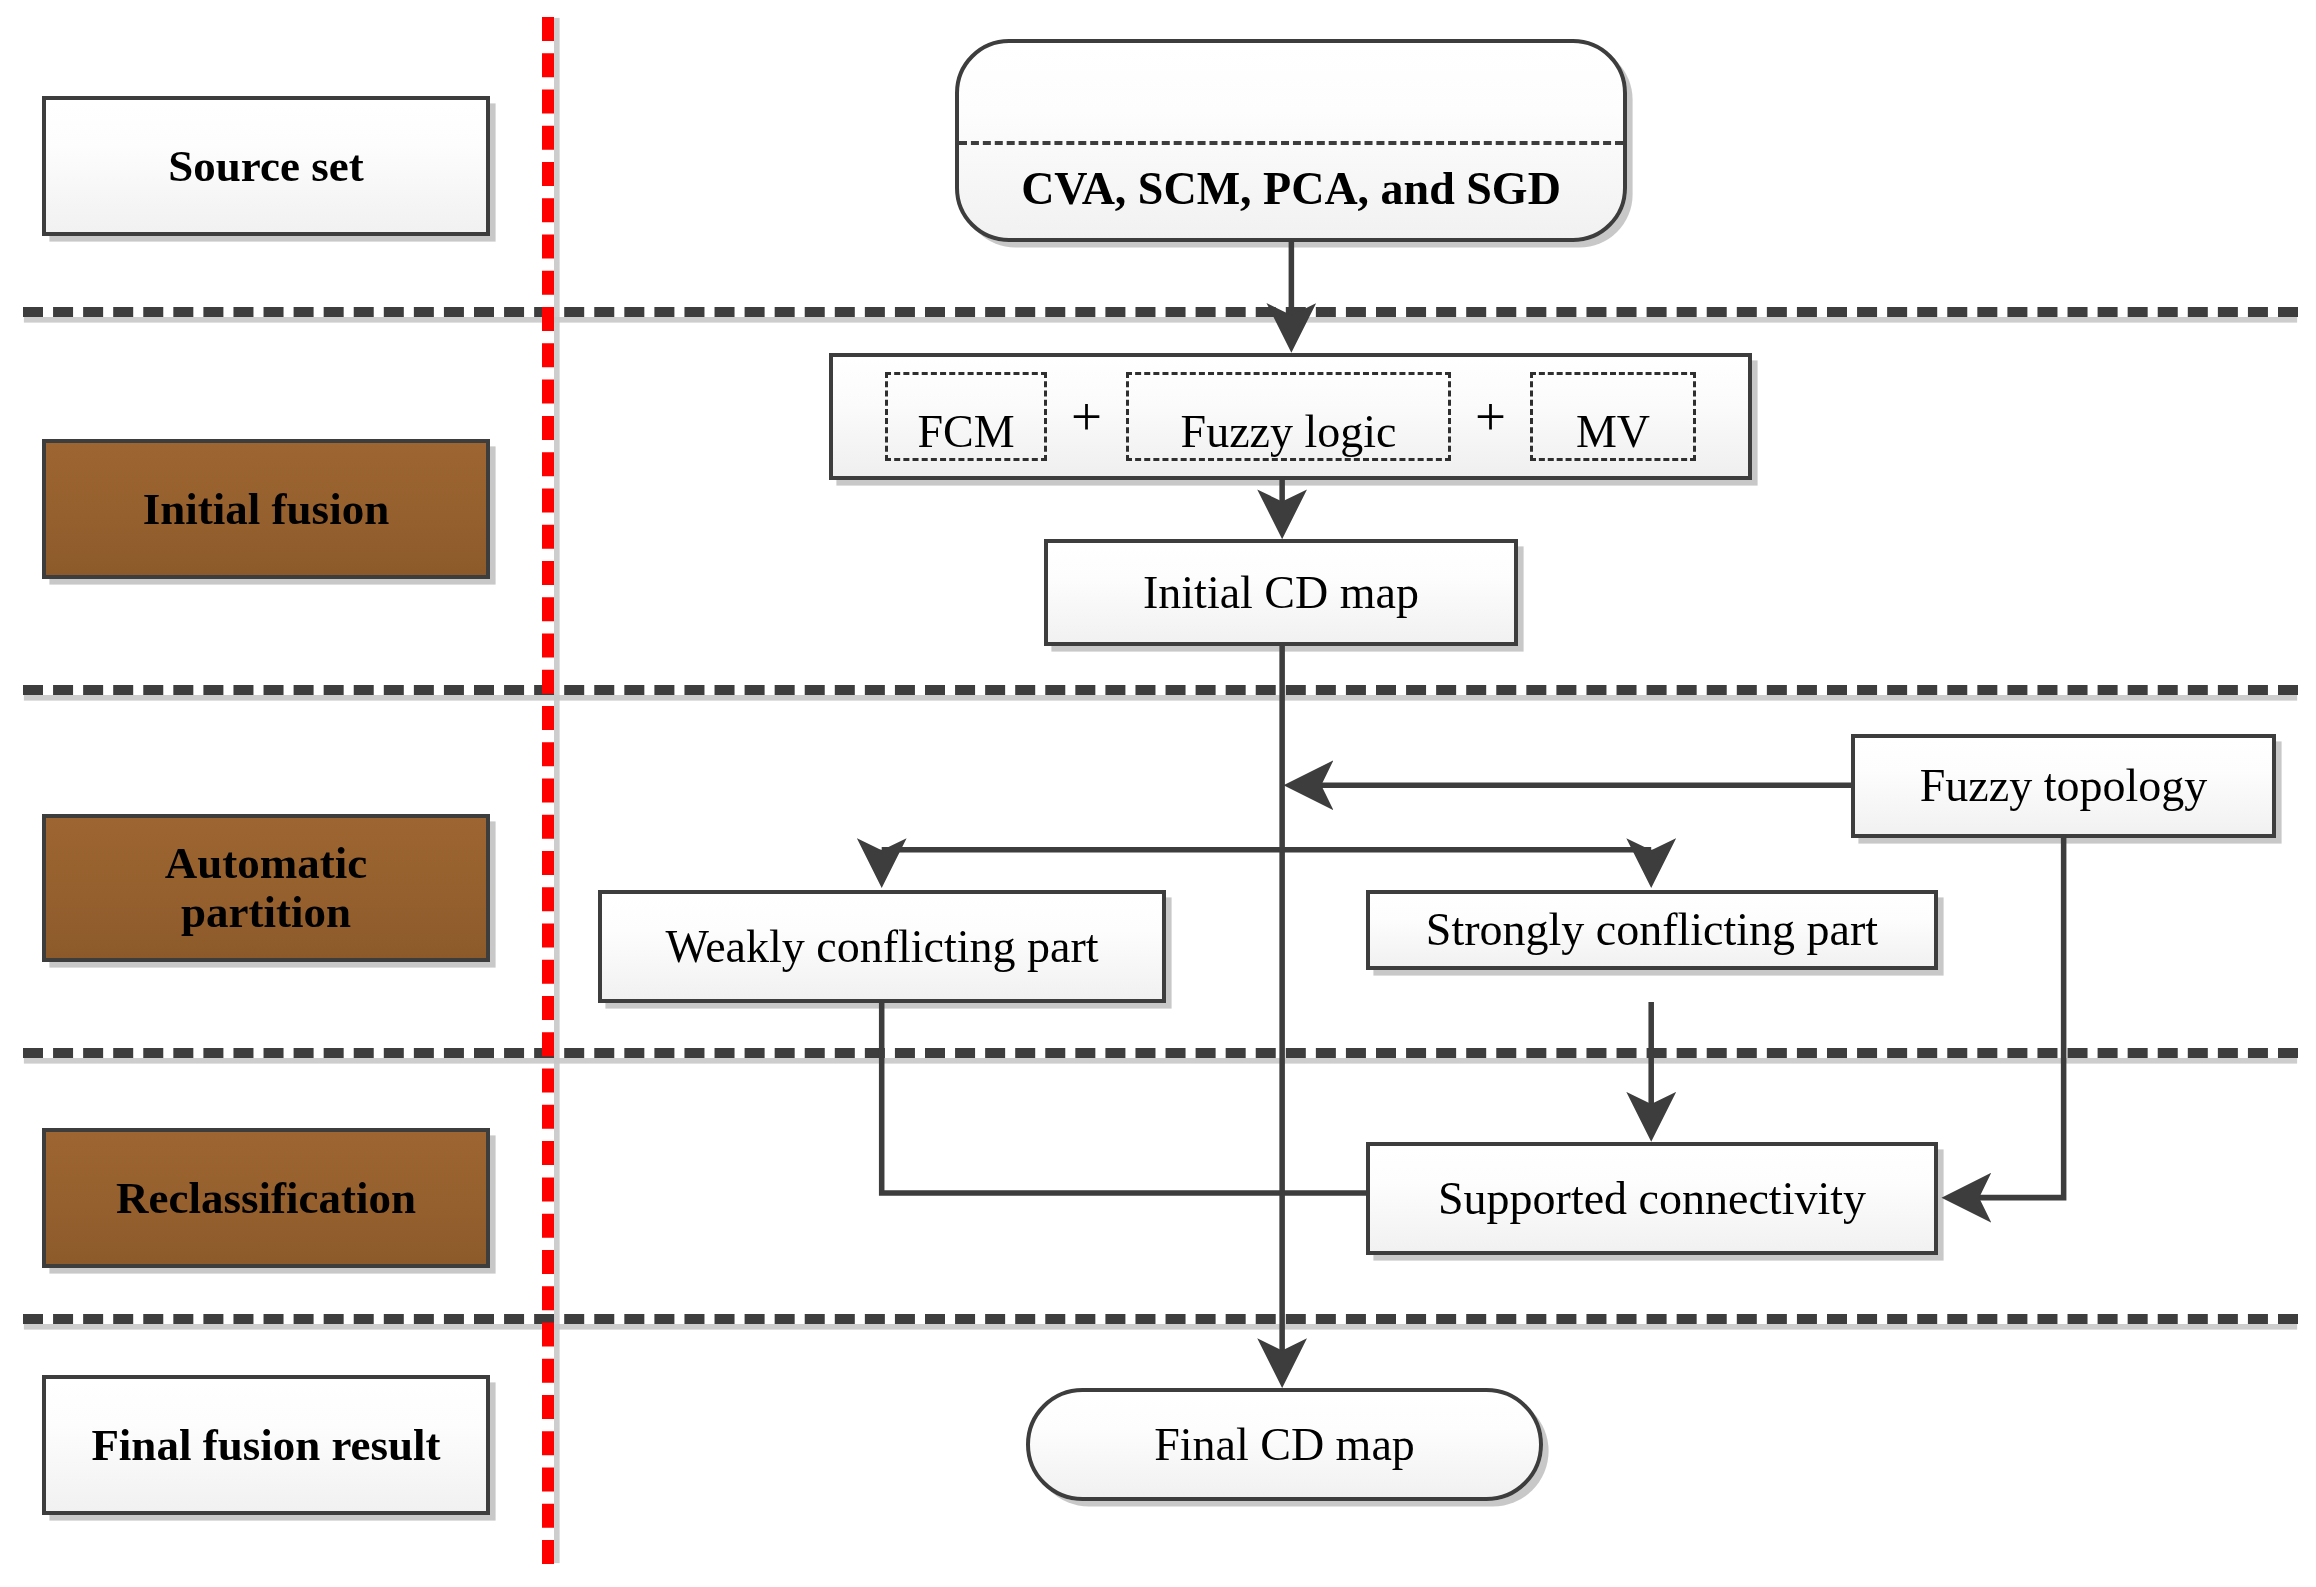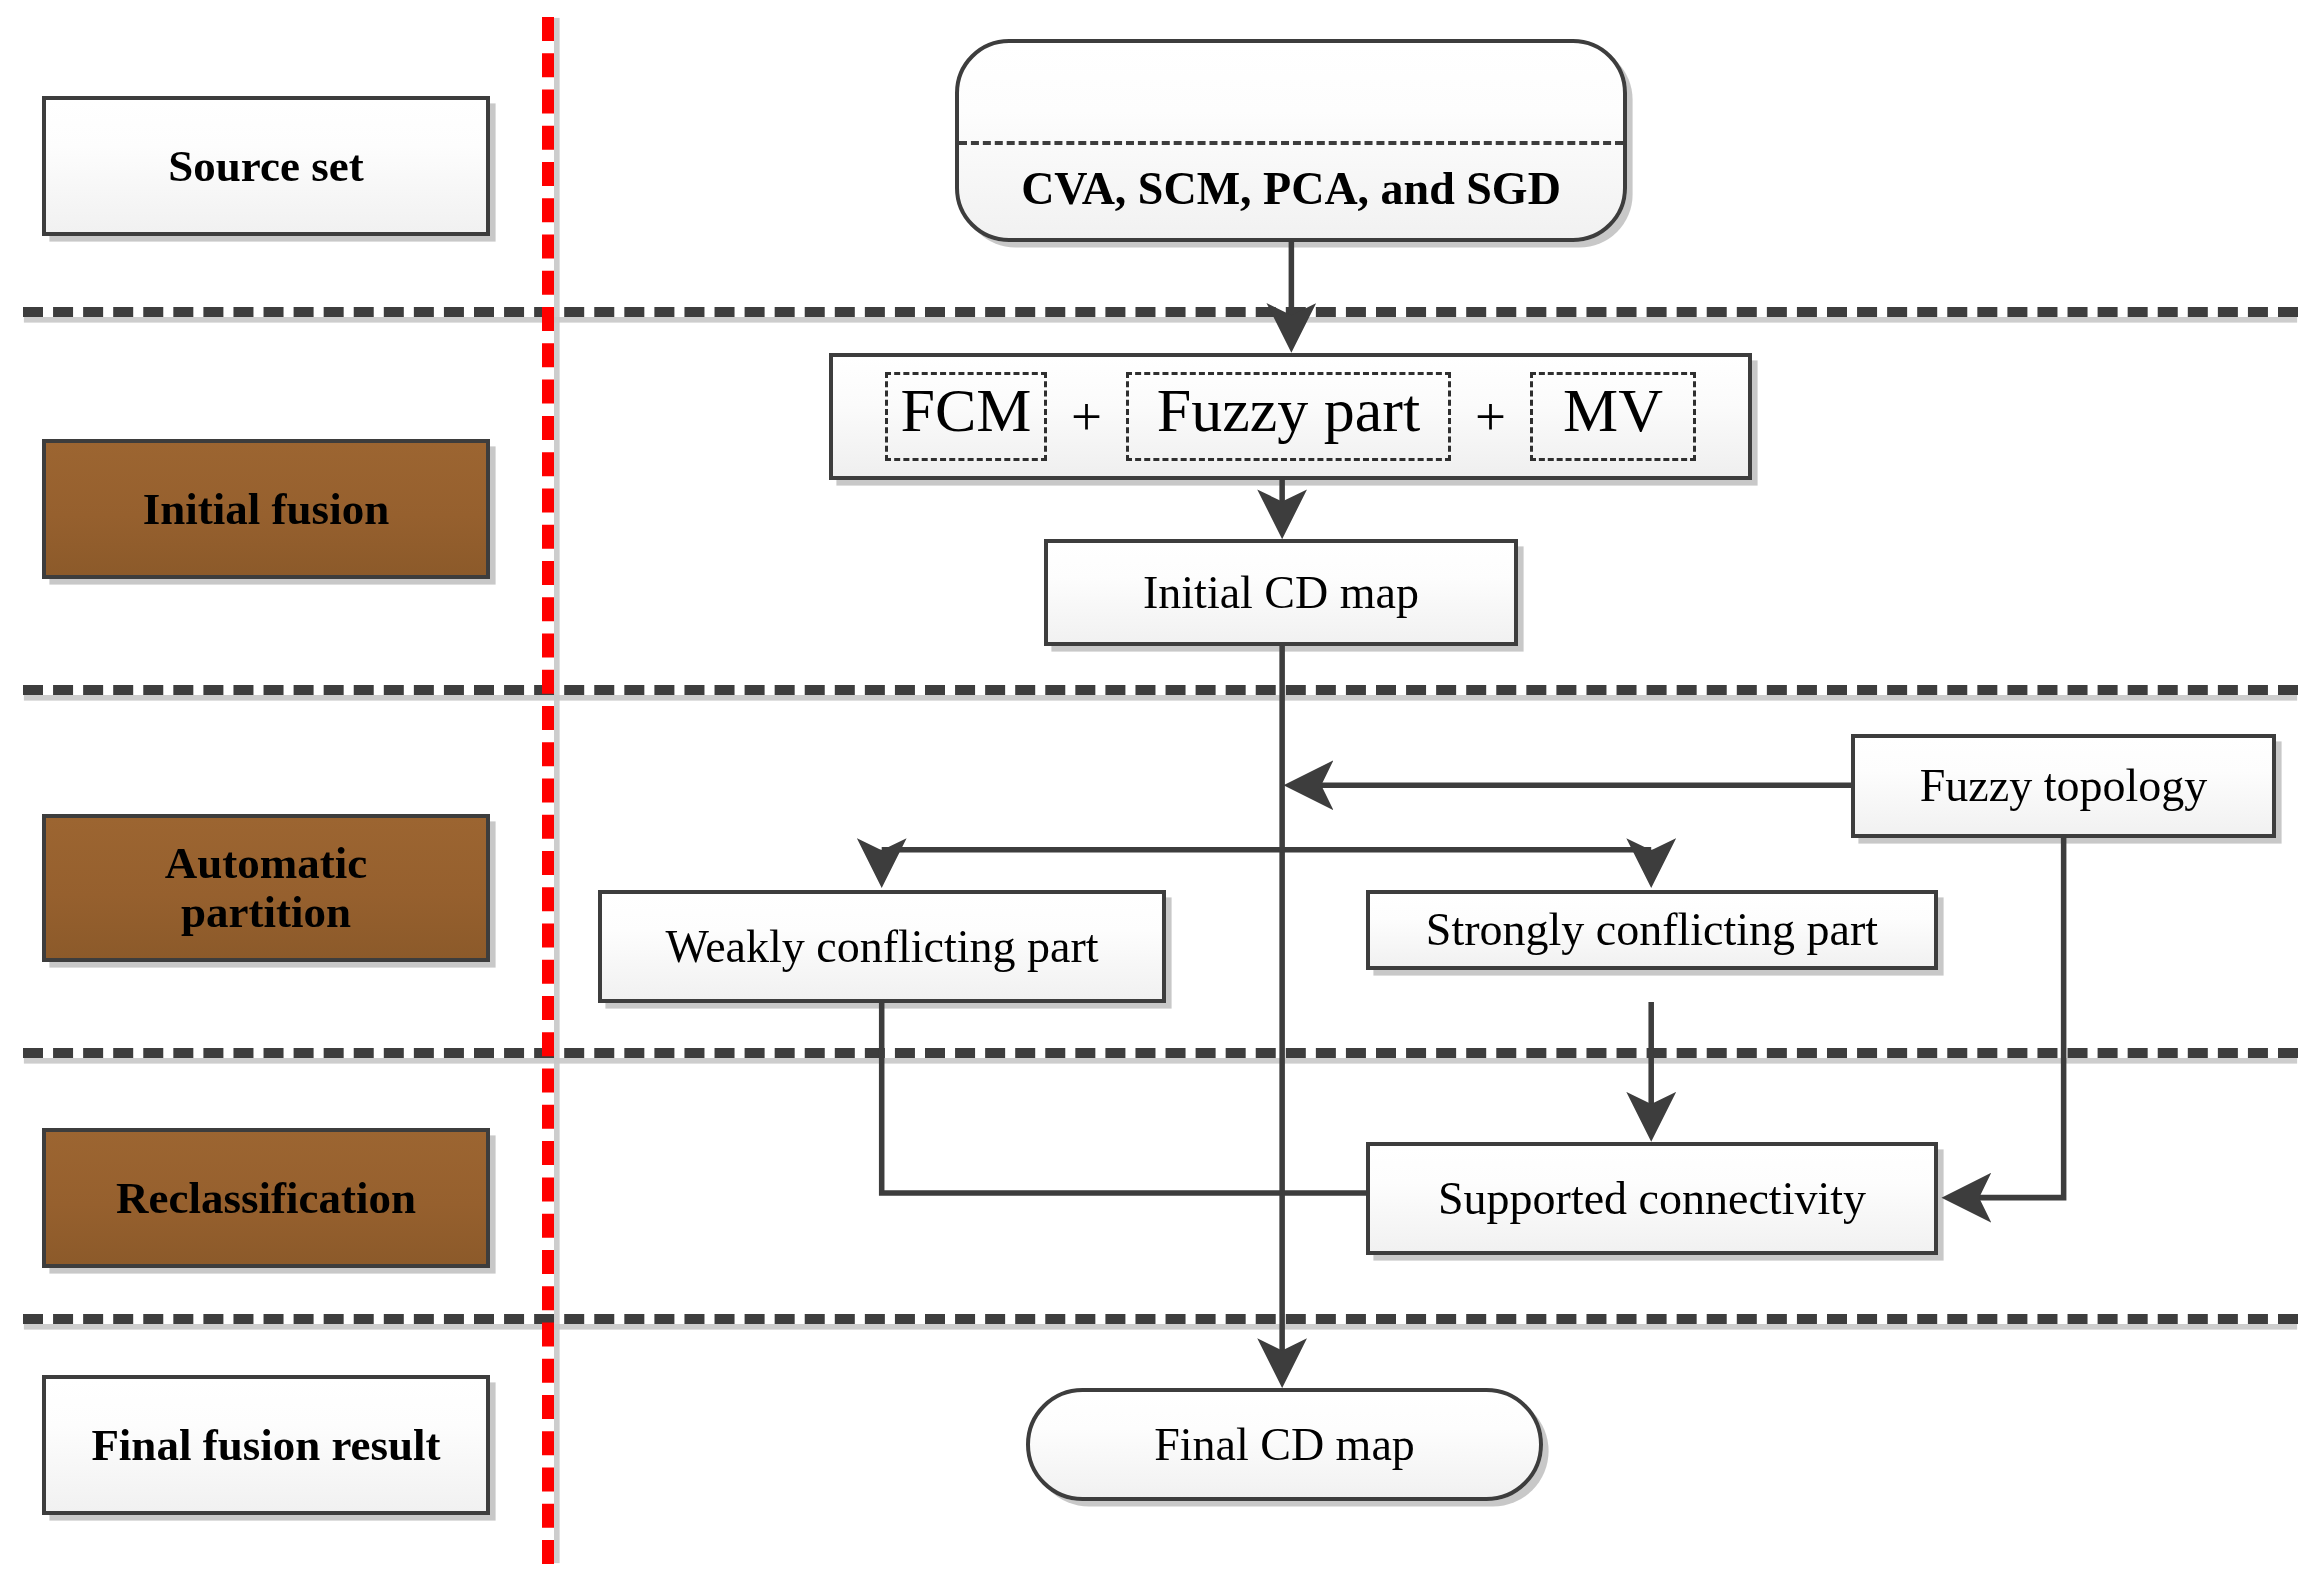--- a/index.html
+++ b/index.html
@@ -55,22 +55,22 @@
     box-sizing:border-box;
     border:4.6px solid #3d3d3d;
     background:linear-gradient(to bottom,#ffffff 0%,#fbfbfb 40%,#efefef 100%);
     box-shadow:6.5px 6.5px 0 -0.9px rgba(190,190,190,.85);
     display:flex;align-items:center;justify-content:center;
     gap:0px;
   }
   .subbox{
     box-sizing:border-box;
     border:3.7px dashed #2f2f2f;
-    display:flex;align-items:flex-start;justify-content:center;
-    font-size:62px;color:#000;white-space:nowrap;
+    display:flex;align-items:flex-end;justify-content:center;
+    font-size:46px;color:#000;white-space:nowrap;
     height:89px;
     background:transparent;
   }
   .plus{
     font-size:55px;color:#000;
     padding:0 24px;
     display:flex;align-items:center;justify-content:center;
     font-family:"Liberation Serif",serif;
   }
 
@@ -132,21 +132,21 @@
   </div>
 
   <div class="oprow" style="left:829px;top:353px;width:923px;height:127px;">
     <div class="subbox" style="width:162px;">
       <span>FCM</span>
     </div>
     <div class="plus">
       <span>+</span>
     </div>
     <div class="subbox" style="width:325px;">
-      <span>Fuzzy  part</span>
+      <span>Fuzzy  logic</span>
     </div>
     <div class="plus">
       <span>+</span>
     </div>
     <div class="subbox" style="width:166px;">
       <span>MV</span>
     </div>
   </div>
 
   <div class="node" style="left:1044px;top:539px;width:474px;height:107px;">

